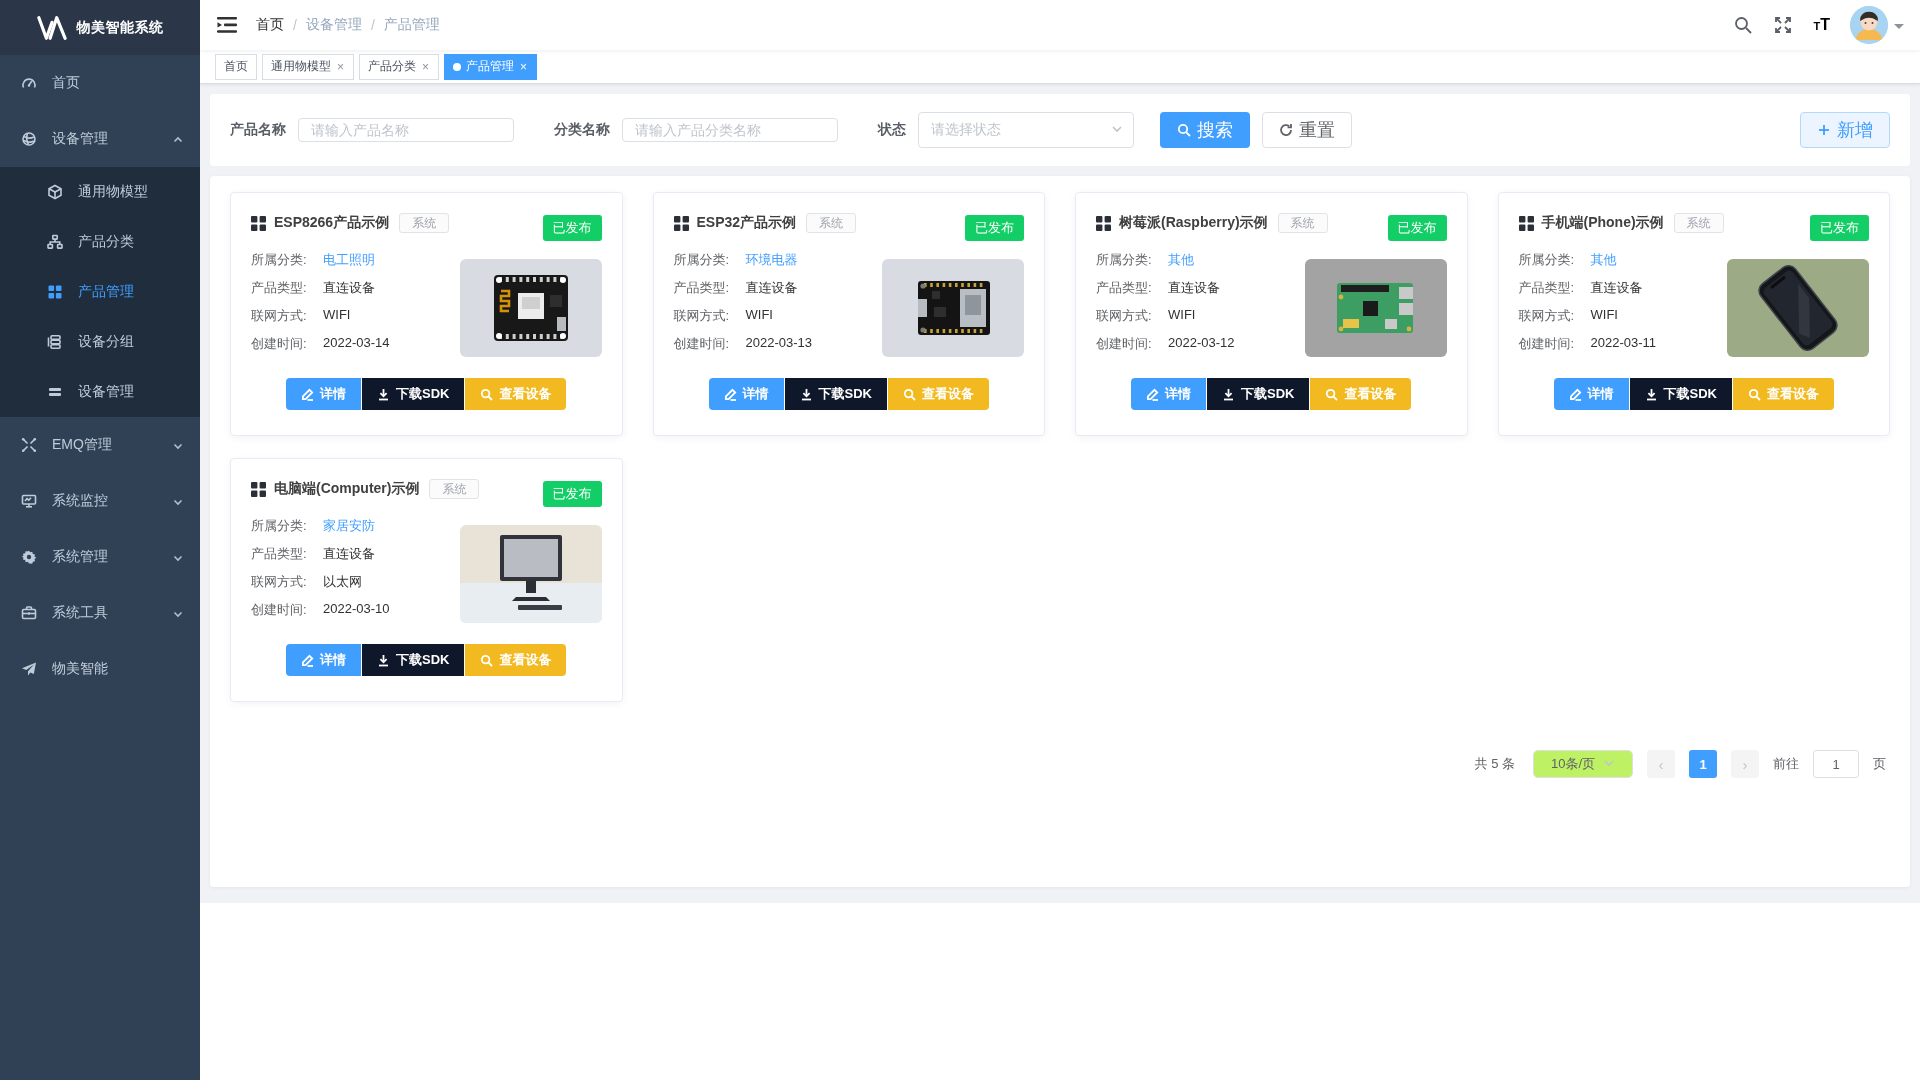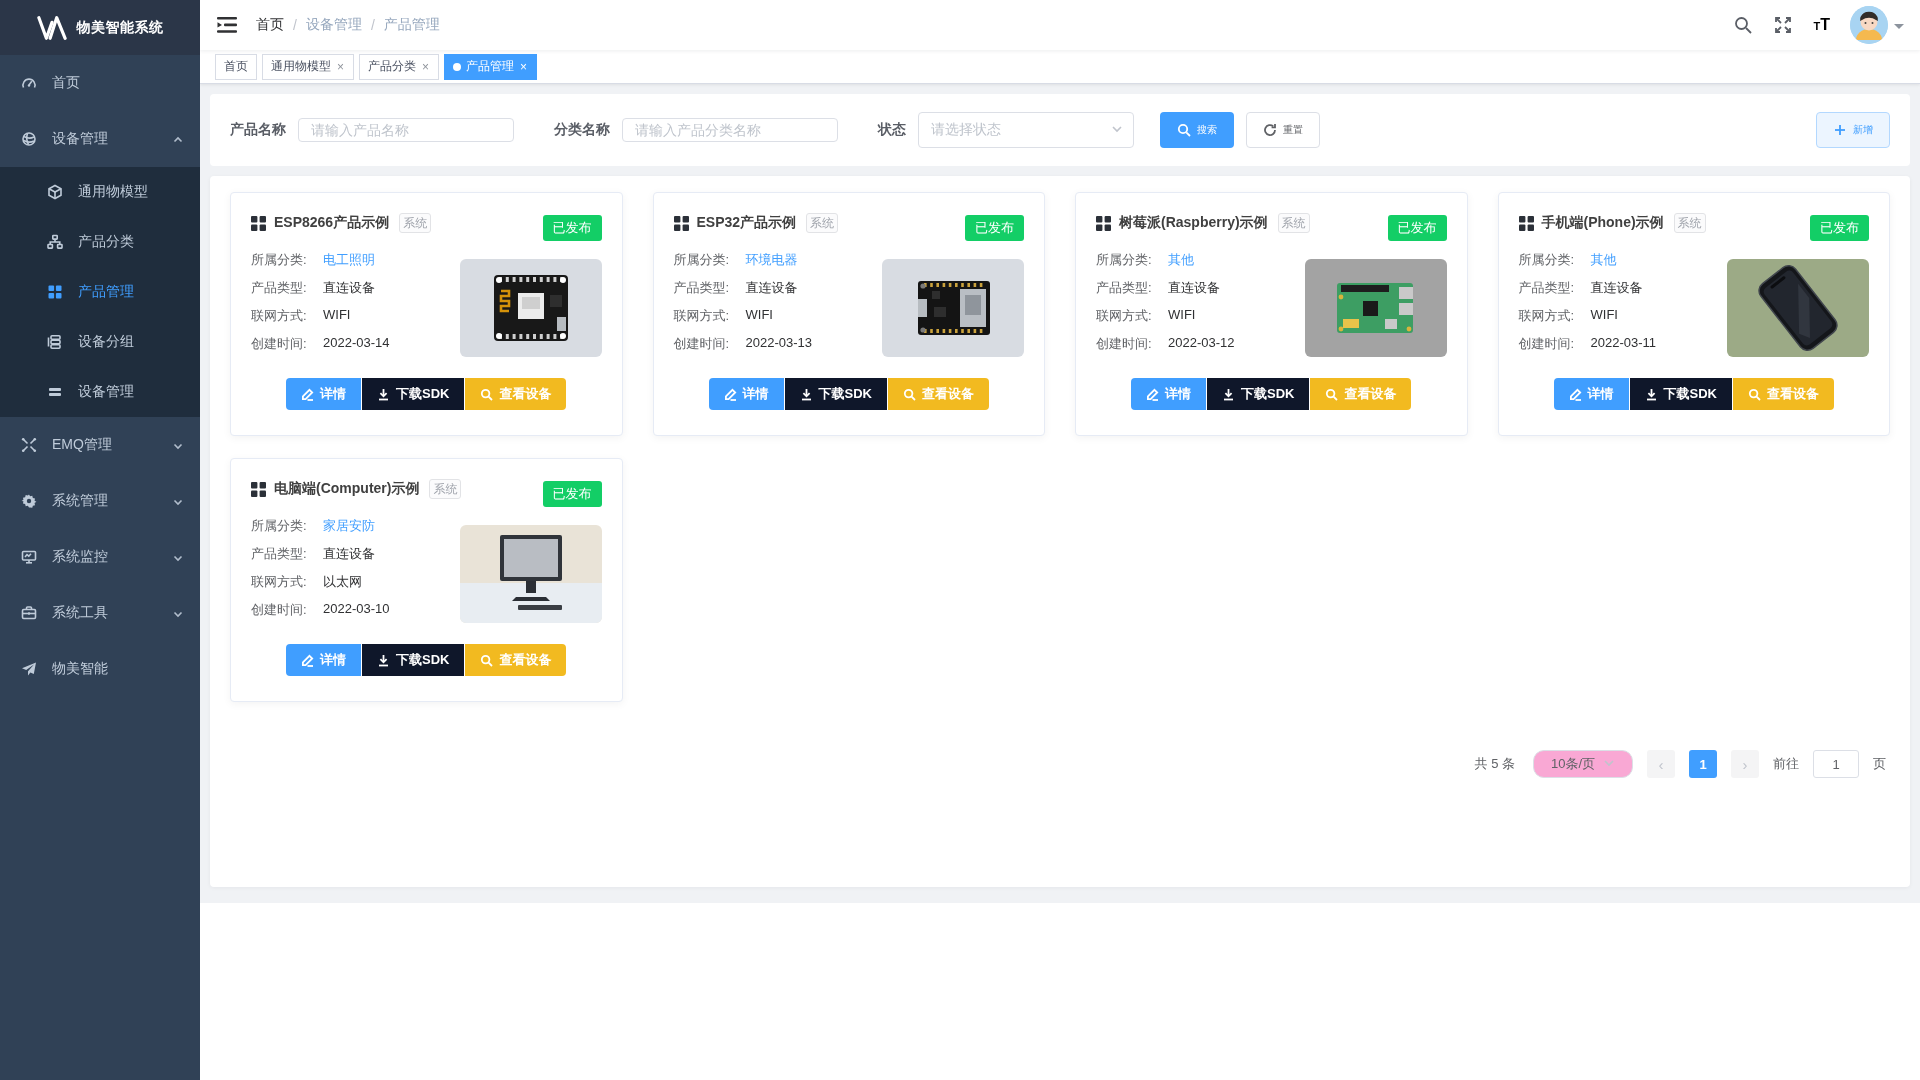--- a/index.html
+++ b/index.html
@@ -59,38 +59,38 @@
   .f-label { font-size:14px; font-weight:700; color:#5a5e66; margin-right:12px; white-space:nowrap; }
   .f-input { width:216px; height:24px; border:1px solid #dcdfe6; border-radius:4px; padding:0 12px;
     font-size:14px; color:#606266; outline:none; font-family:inherit; }
   .f-input::placeholder { color:#bfc4cc; }
   .f-gap { width:40px; }
   .f-select { width:216px; height:36px; border:1px solid #dcdfe6; border-radius:4px; padding:0 10px 0 12px;
     display:flex; align-items:center; justify-content:space-between; background:#fff; cursor:pointer; }
   .f-select .sel-text { font-size:14px; color:#bfc4cc; }
   .sel-caret svg { width:12px; height:12px; stroke:#c0c4cc; fill:none; stroke-width:1.6; }
   .btn { display:inline-flex; align-items:center; justify-content:center; gap:6px; height:36px;
-    border-radius:4px; font-size:10px; cursor:pointer; border:1px solid transparent; padding:0 16px;
+    border-radius:4px; font-size:18px; cursor:pointer; border:1px solid transparent; padding:0 16px;
     font-family:inherit; white-space:nowrap; }
   .btn svg { width:14px; height:14px; stroke:currentColor; fill:none; stroke-width:1.8; }
   .btn-search { background:#409EFF; color:#fff; margin-left:26px; }
   .btn-reset { background:#fff; color:#606266; border-color:#dcdfe6; margin-left:12px; }
   .btn-add { background:#ecf5ff; color:#409EFF; border-color:#b3d8ff; margin-left:auto; }
 
   
   .panel { margin-top:10px; background:#fff; border-radius:4px; padding:16px 20px; min-height:711px;
     box-shadow:0 1px 4px rgba(0,21,41,.05); }
   .cards-grid { display:grid; grid-template-columns:repeat(4,1fr); gap:22px 30px; }
   .card { position:relative; background:#fff; border:1px solid #e6ebf5; border-radius:4px; height:244px;
     padding:20px; box-shadow:0 2px 8px rgba(0,0,0,.05); }
   .card-header { display:flex; align-items:center; }
   .th-icon { width:15px; height:15px; margin-right:8px; flex:0 0 auto; }
   .card-title { font-size:14px; font-weight:700; color:#404040; white-space:nowrap; }
   .sys-tag { margin-left:10px; font-size:12px; color:#9fa3ab; background:#fbfbfc; border:1px solid #e2e3e6;
-    border-radius:3px; padding:3px 3px; line-height:1;text-align:center; }
+    border-radius:3px; padding:3px 12px; line-height:1;text-align:center; }
   .status-badge { position:absolute; top:22px; right:20px; background:#13ce66; color:#fff; font-size:13px;
     padding:4px 10px; border-radius:3px; }
   .card-info { margin-top:18px; }
   .info-row { font-size:13px; margin-bottom:10px; display:flex; }
   .info-label { color:#606266; width:72px; flex:0 0 auto; }
   .info-value { color:#303133; }
   .info-link { color:#409EFF; cursor:pointer; }
   .product-img { position:absolute; top:66px; right:20px; width:142px; height:98px; border-radius:6px;
     overflow:hidden; }
   .product-img svg { display:block; width:142px; height:98px; }
@@ -99,22 +99,22 @@
     font-size:13px; font-weight:700; cursor:pointer; margin-right:1px; }
   .abtn svg { width:13px; height:13px; stroke:#fff; fill:none; stroke-width:1.8; }
   .abtn.detail { background:#409EFF; border-radius:4px 0 0 4px; }
   .abtn.sdk { background:#0f172a; }
   .abtn.devices { background:#f2ba20; border-radius:0 4px 4px 0; margin-right:0; }
 
   
   .pagination { display:flex; justify-content:flex-end; align-items:center; margin-top:48px; gap:14px;
     font-size:13px; color:#606266; padding-right:4px; }
   .pg-total { margin-right:4px; }
-  .pg-size { width:100px; height:28px; border:1px solid #dcdfe6; border-radius:11px; display:flex;
-    align-items:center; justify-content:center; gap:8px; background:#f9a8d4; cursor:pointer; color:#606266; }
+  .pg-size { width:100px; height:28px; border:1px solid #dcdfe6; border-radius:5px; display:flex;
+    align-items:center; justify-content:center; gap:8px; background:#bef264; cursor:pointer; color:#606266; }
   .pg-btn { width:28px; height:28px; border:none; border-radius:3px; background:#f4f4f5; color:#c0c4cc;
     font-size:15px; display:flex; align-items:center; justify-content:center; cursor:pointer; }
   .pg-page { width:28px; height:28px; border-radius:3px; background:#409EFF; color:#fff; font-size:13px;
     font-weight:700; display:flex; align-items:center; justify-content:center; cursor:pointer; }
   .pg-goto-input { width:46px; height:28px; border:1px solid #dcdfe6; border-radius:3px; text-align:center;
     font-size:13px; color:#606266; outline:none; font-family:inherit; }
 </style>
 </head>
 <body>
 
@@ -220,39 +220,39 @@
           </svg>
         </span>
     <span class="mi-label">EMQ管理</span>
     <span class="chev"><svg viewBox="0 0 12 12">
             <polyline points="2.5,4.5 6,8 9.5,4.5"></polyline>
           </svg></span>
   </div>
       <div class="menu-item">
     <span class="mi-icon">
           <svg viewBox="0 0 16 16">
-            <path class="f" d="M8 1 l1.2 2 2.3-.5 .6 2.3 2.3.6-.5 2.3 2 1.2-2 1.2 .5 2.3-2.3.6-.6 2.3-2.3-.5L8 15l-1.2-2-2.3.5-.6-2.3L1.6 10.6l.5-2.3L.1 8l2-1.2-.5-2.3 2.3-.6 .6-2.3 2.3.5Z" transform="scale(0.94) translate(0.5,0.5)"></path>
-            <circle cx="8" cy="8" r="2.2" fill="#304156" stroke="none"></circle>
-          </svg>
-        </span>
-    <span class="mi-label">系统管理</span>
-    <span class="chev"><svg viewBox="0 0 12 12">
-            <polyline points="2.5,4.5 6,8 9.5,4.5"></polyline>
-          </svg></span>
-  </div>
-      <div class="menu-item">
-    <span class="mi-icon">
-          <svg viewBox="0 0 16 16">
             <rect x="1.5" y="2.5" width="13" height="8.5" rx="1"></rect>
             <path d="M4 8 l2-2.4 1.8 1.6 L10 4.8"></path>
             <line x1="8" y1="11" x2="8" y2="13.5"></line>
             <line x1="5" y1="13.8" x2="11" y2="13.8"></line>
           </svg>
         </span>
     <span class="mi-label">系统监控</span>
+    <span class="chev"><svg viewBox="0 0 12 12">
+            <polyline points="2.5,4.5 6,8 9.5,4.5"></polyline>
+          </svg></span>
+  </div>
+      <div class="menu-item">
+    <span class="mi-icon">
+          <svg viewBox="0 0 16 16">
+            <path class="f" d="M8 1 l1.2 2 2.3-.5 .6 2.3 2.3.6-.5 2.3 2 1.2-2 1.2 .5 2.3-2.3.6-.6 2.3-2.3-.5L8 15l-1.2-2-2.3.5-.6-2.3L1.6 10.6l.5-2.3L.1 8l2-1.2-.5-2.3 2.3-.6 .6-2.3 2.3.5Z" transform="scale(0.94) translate(0.5,0.5)"></path>
+            <circle cx="8" cy="8" r="2.2" fill="#304156" stroke="none"></circle>
+          </svg>
+        </span>
+    <span class="mi-label">系统管理</span>
     <span class="chev"><svg viewBox="0 0 12 12">
             <polyline points="2.5,4.5 6,8 9.5,4.5"></polyline>
           </svg></span>
   </div>
       <div class="menu-item">
     <span class="mi-icon">
           <svg viewBox="0 0 16 16">
             <rect x="1.5" y="4.5" width="13" height="9" rx="1.2"></rect>
             <path d="M5.5 4.5 V3 a1 1 0 0 1 1-1 h3 a1 1 0 0 1 1 1 v1.5"></path>
             <line x1="1.5" y1="8.5" x2="14.5" y2="8.5"></line>

